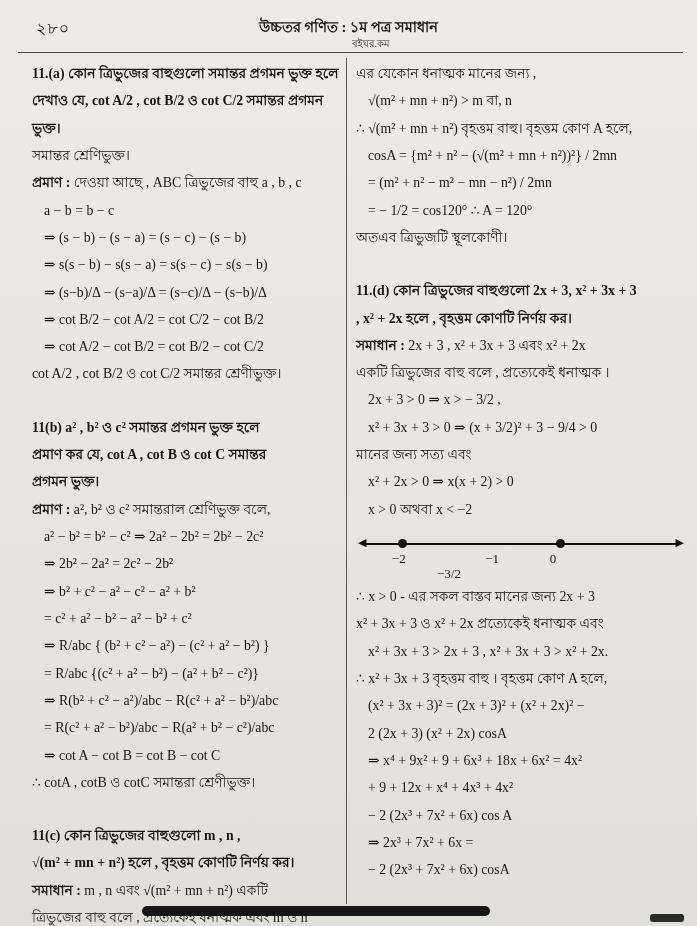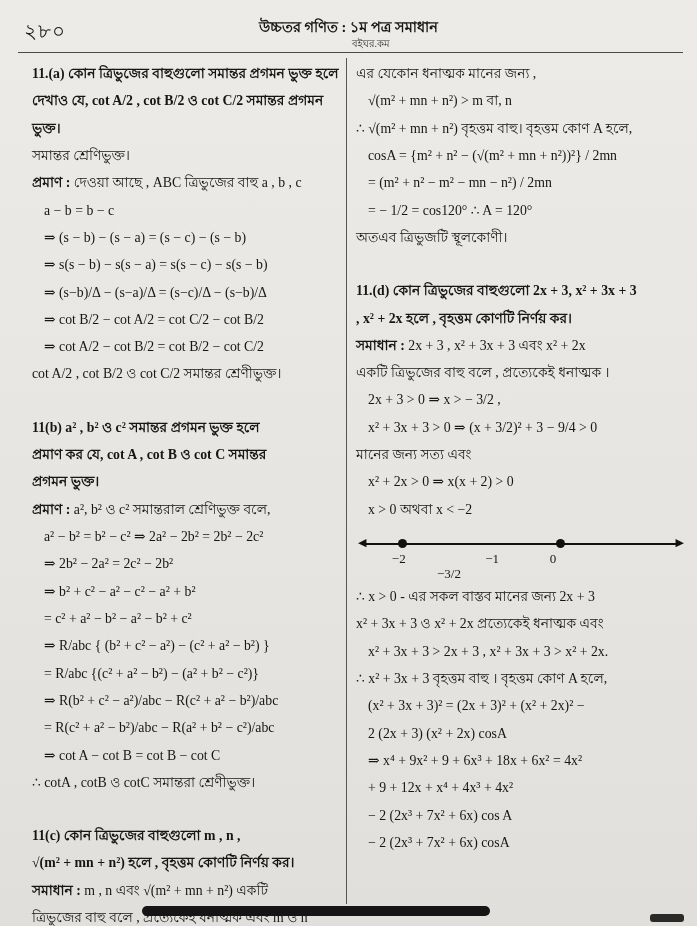--- a/index.html
+++ b/index.html
@@ -7,21 +7,21 @@
   body{
     width:697px;height:926px;
     background:#dddcd8;
     font-family:"Liberation Serif","DejaVu Serif",serif;
     color:#161616;
   }
   .page{
     position:relative;width:697px;height:926px;overflow:hidden;
     background:linear-gradient(180deg,#edebe8 0%,#e6e5e1 55%,#e0dfdb 100%);
   }
-  .pageno{position:absolute;left:24px;top:16px;font-size:20px;letter-spacing:1px;}
+  .pageno{position:absolute;left:36px;top:16px;font-size:16px;letter-spacing:1px;}
   .title{position:absolute;left:0;right:0;top:16px;text-align:center;font-size:14.5px;font-weight:bold;}
   .watermark{position:absolute;left:352px;top:36px;font-size:10px;color:#333;}
   .rule{position:absolute;left:18px;right:14px;top:52px;border-top:1.6px solid #4a4a48;}
   .divider{position:absolute;left:346px;top:58px;height:846px;width:1px;background:#56554f;}
   .col{position:absolute;top:60px;font-size:13.8px;}
   .col-left{left:32px;width:308px;}
   .col-right{left:356px;width:328px;}
   .line{line-height:1.98;min-height:24px;white-space:normal;}
   .h{font-weight:bold;}
   .m{padding-left:12px;}
@@ -108,18 +108,19 @@
       </div>
       <div class="line p">∴ x &gt; 0 - এর সকল বাস্তব মানের জন্য 2x + 3</div>
       <div class="line p">x² + 3x + 3 ও x² + 2x প্রত্যেকেই ধনাত্মক এবং</div>
       <div class="line m">x² + 3x + 3 &gt; 2x + 3 , x² + 3x + 3 &gt; x² + 2x.</div>
       <div class="line p">∴ x² + 3x + 3 বৃহত্তম বাহু । বৃহত্তম কোণ A হলে,</div>
       <div class="line m">(x² + 3x + 3)² = (2x + 3)² + (x² + 2x)² −</div>
       <div class="line m">2 (2x + 3) (x² + 2x) cosA</div>
       <div class="line m">⇒ x⁴ + 9x² + 9 + 6x³ + 18x + 6x² = 4x²</div>
       <div class="line m">+ 9 + 12x + x⁴ + 4x³ + 4x²</div>
       <div class="line m">− 2 (2x³ + 7x² + 6x) cos A</div>
+      <div class="line m">⇒ 2x³ + 7x² + 6x =</div>
       <div class="line m">− 2 (2x³ + 7x² + 6x) cosA</div>
     </div>
 
   <div class="bottom-bar"></div>
   <div class="corner-mark"></div>
 </div>
 
 </body></html>

